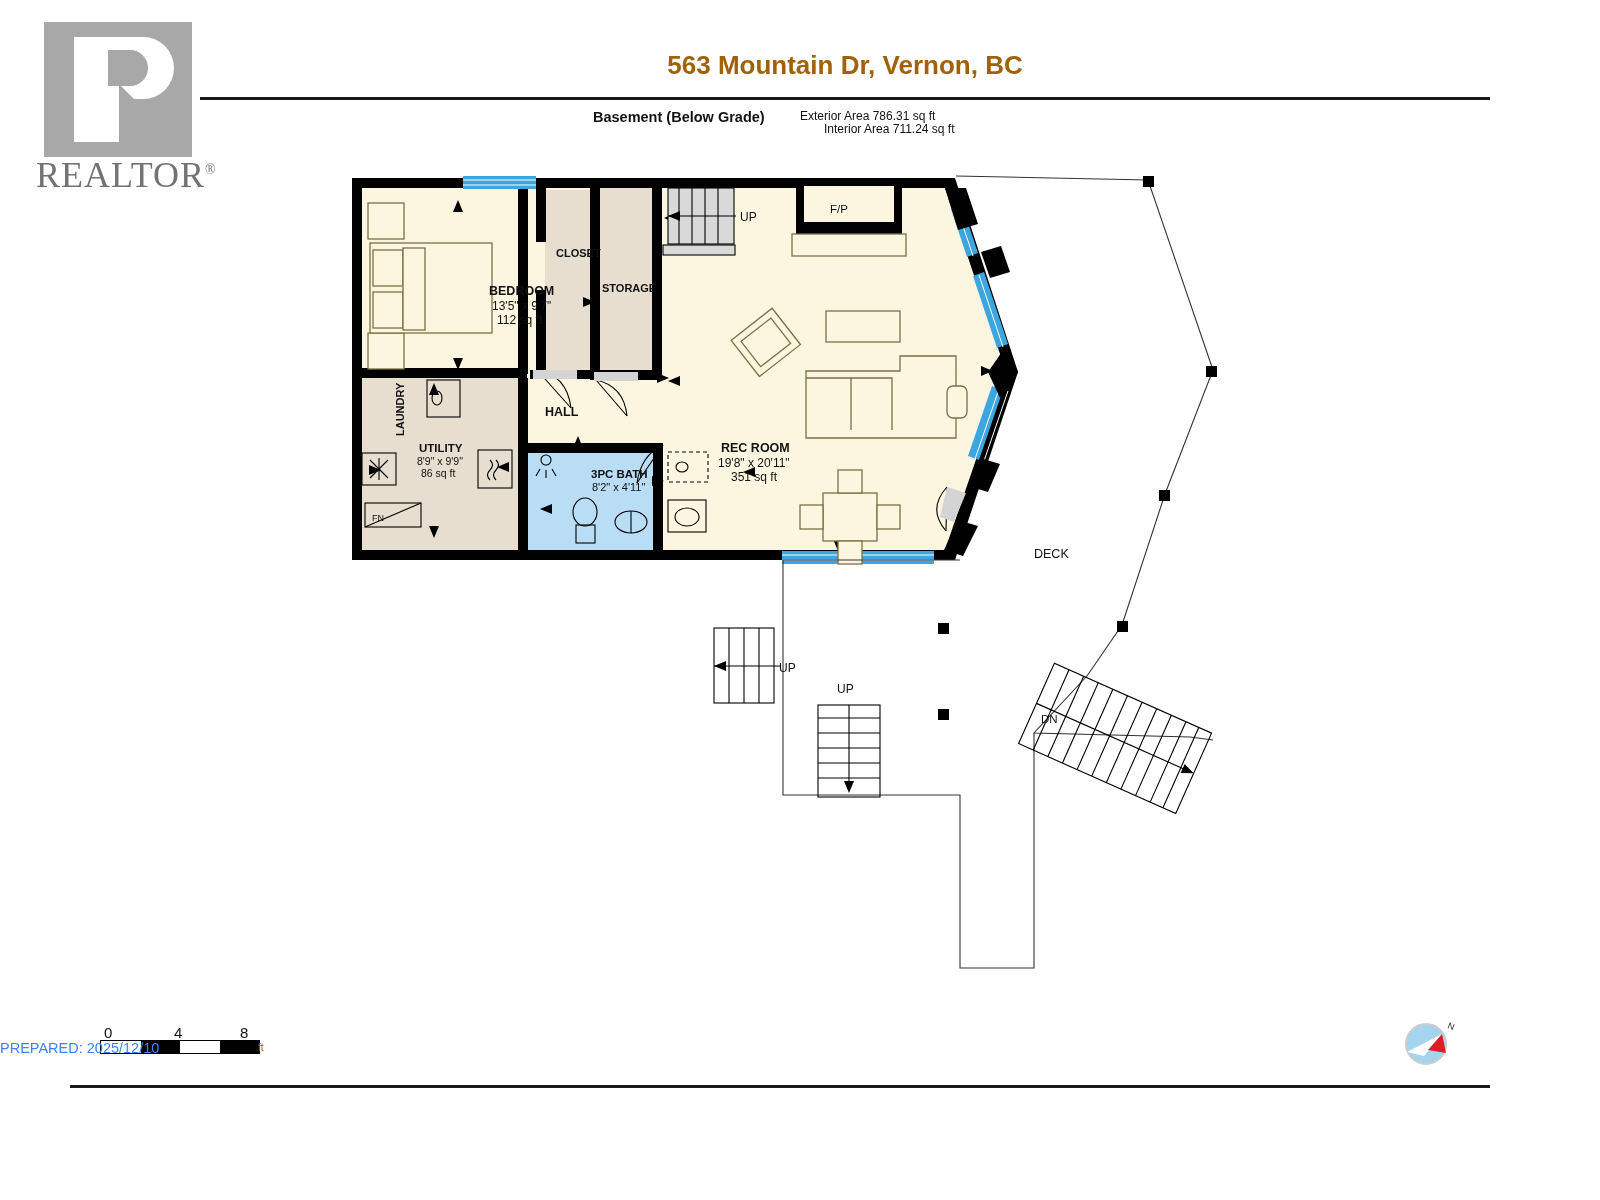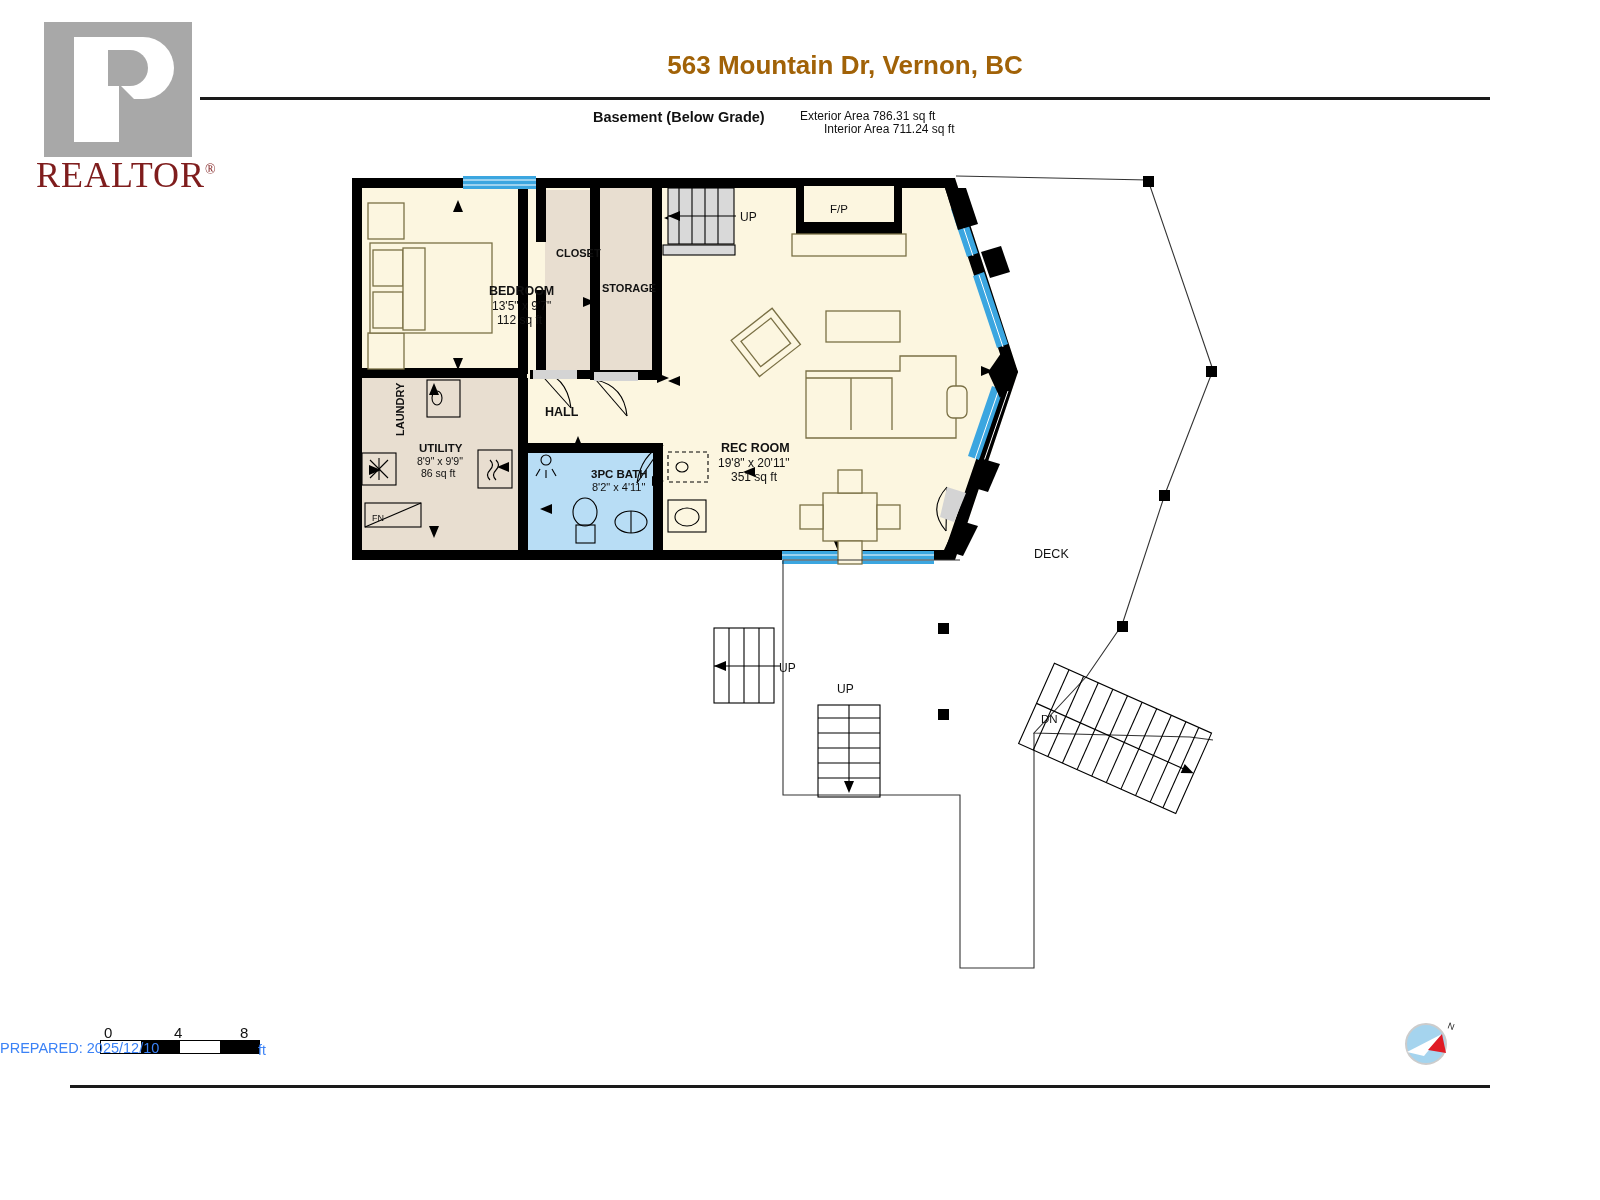--- a/index.html
+++ b/index.html
@@ -13,41 +13,41 @@
   
   #realtor-logo{position:absolute;left:36px;top:22px;width:180px;height:180px;}
   #realtor-logo .sq{position:absolute;left:8px;top:0;width:148px;height:135px;background:#a8a8a8;}
   #realtor-logo .r-stem{position:absolute;left:30px;top:15px;width:34px;height:105px;background:#ffffff;}
   #realtor-logo .r-bowl-out{position:absolute;left:64px;top:15px;width:66px;height:62px;background:#ffffff;border-radius:0 31px 31px 0;}
   #realtor-logo .r-bowl-in{position:absolute;left:64px;top:28px;width:40px;height:36px;background:#a8a8a8;border-radius:0 18px 18px 0;}
   #realtor-logo .r-gap{position:absolute;left:64px;top:77px;width:18px;height:43px;background:#ffffff;}
   #realtor-logo .r-leg{position:absolute;left:75px;top:62px;width:62px;height:62px;background:#a8a8a8;
      clip-path:polygon(0 0,100% 100%,0 100%);}
   #realtor-logo .word{position:absolute;left:0;top:132px;width:180px;
-     font-size:36px;letter-spacing:1px;color:#7f1d1d;font-family:"Liberation Serif",serif;}
+     font-size:36px;letter-spacing:1px;color:#737373;font-family:"Liberation Serif",serif;}
   #realtor-logo .word sup{font-size:14px;vertical-align:super;}
 
   #plan-title{position:absolute;left:200px;top:50px;width:1290px;text-align:center;
      font-size:26px;font-weight:bold;color:#a16207;}
   #title-rule{position:absolute;left:200px;top:97px;width:1290px;height:3px;background:#1a1a1a;}
 
   .lvl-label{position:absolute;font-size:14.5px;font-weight:bold;color:#111;}
   .area-line{position:absolute;font-size:12px;color:#111;}
 
   
   #floorplan{position:absolute;left:0;top:0;width:1600px;height:1000px;}
   #floorplan svg{display:block;}
 
   
   #scale-bar{position:absolute;left:100px;top:1040px;width:160px;height:14px;
      border:1.5px solid #000;box-sizing:border-box;display:flex;}
   #scale-bar span{flex:1;}
   #scale-bar span.d{background:#000;}
   .scale-num{position:absolute;font-size:15px;color:#111;}
-  #scale-unit{position:absolute;left:258px;top:1042px;font-size:14px;color:#3b82f6;}
+  #scale-unit{position:absolute;left:258px;top:1042px;font-size:10px;color:#c2410c;}
 
   #prepared{position:absolute;left:0;top:1040px;width:1600px;
      font-size:14.5px;color:#3b82f6;}
 
   #compass{position:absolute;left:1398px;top:1012px;width:62px;height:58px;}
 
   #footer-rule{position:absolute;left:70px;top:1085px;width:1420px;height:3px;background:#1a1a1a;}
   #footer-note{position:absolute;left:70px;top:1096px;width:1420px;text-align:center;
      font-size:13.5px;color:#222;}
 </style>

